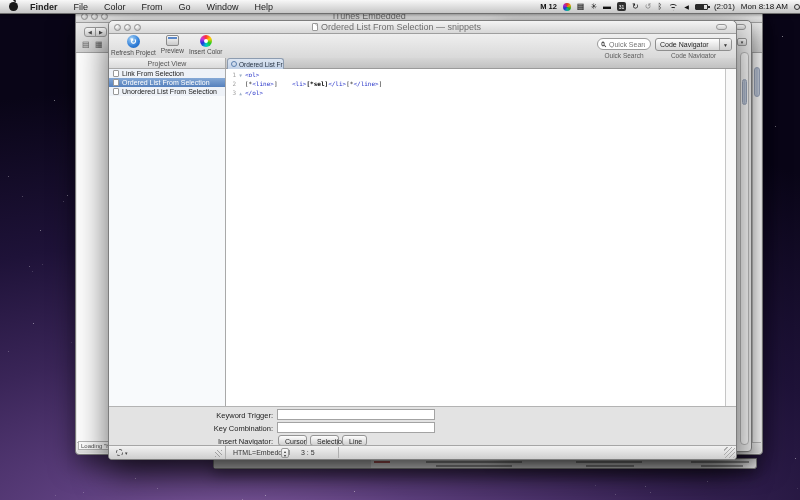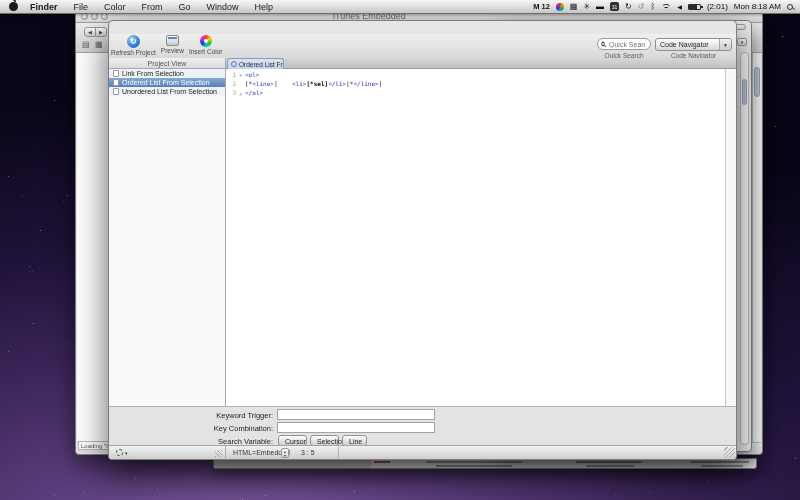--- a/index.html
+++ b/index.html
@@ -8,21 +8,21 @@
     font-family:"Liberation Sans",sans-serif;
     background:radial-gradient(120% 95% at 30% 112%, #8a63a8 0%, #5d3f7e 22%, #3a2558 45%, #1e1238 68%, #090517 100%);}
   .abs{position:absolute;}
   
   .menubar{position:absolute;left:0;top:0;width:800px;height:14px;z-index:10;
     background:linear-gradient(#f8f8f8,#c6c6c6);border-bottom:1px solid #6e6e6e;
     display:flex;align-items:center;font-size:9px;color:#1c1c1c;box-shadow:0 1px 3px rgba(0,0,0,.4);}
   .menubar .mi{padding:0 8px;line-height:14px;}
   .apple{width:9px;height:9px;background:#1a1a1a;border-radius:50% 50% 46% 46%;position:relative;margin:0 4px 0 9px;}
   .apple::before{content:"";position:absolute;top:-3px;left:4px;width:3px;height:3px;background:#1a1a1a;border-radius:0 100% 0 100%;}
-  .mstatus{margin-left:auto;display:flex;align-items:center;gap:6px;padding-right:7px;font-size:8px;color:#111;}
+  .mstatus{margin-left:auto;display:flex;align-items:center;gap:6px;padding-right:0;font-size:8px;color:#111;}
   .dot-color{width:8px;height:8px;border-radius:50%;background:conic-gradient(#d33,#e90,#2a2,#0aa,#23c,#a2c,#d33);}
   .ical{width:9px;height:9px;border-radius:2px;background:#2e2e2e;color:#fff;font-size:5px;display:flex;align-items:center;justify-content:center;}
   .battery{width:13px;height:6px;border:1px solid #2a2a2a;border-radius:1px;position:relative;}
   .battery::before{content:"";position:absolute;left:0;top:0;bottom:0;width:8px;background:#2a2a2a;}
   .battery::after{content:"";position:absolute;right:-3px;top:1px;width:2px;height:2px;background:#2a2a2a;}
   .wifi{width:10px;height:8px;clip-path:polygon(50% 100%,0 0,100% 0);
     background:radial-gradient(circle at 50% 100%, #111 .6px, rgba(0,0,0,0) 1.6px, rgba(0,0,0,0) 2.8px, #111 3.6px, rgba(0,0,0,0) 4.4px, rgba(0,0,0,0) 5.6px, #111 6.4px, rgba(0,0,0,0) 7.2px);}
   .mag{width:6px;height:6px;border:1.3px solid #333;border-radius:50%;position:relative;display:inline-block;}
   .mag::after{content:"";position:absolute;width:3px;height:1.3px;background:#333;transform:rotate(45deg);right:-2.6px;bottom:-1px;}
   .glyph{font-size:8px;line-height:8px;}
@@ -300,20 +300,32 @@
 
   <div class="win midwin">
     <span class="pill" style="right:5px;top:3px;"></span>
     <span class="minibtn" style="right:4px;top:17px;">▾</span>
     <div class="vscroll" style="right:2px;top:31px;bottom:6px;border:1px solid #bbb;border-radius:4px;">
       <span class="thumb" style="top:26px;height:26px;"></span>
     </div>
   </div>
 
   <div class="win front">
+    <div class="titlebar">
+      <div class="lights">
+        <span class="light"></span>
+        <span class="light"></span>
+        <span class="light"></span>
+      </div>
+      <div class="wtitle" style="left:203px;">
+        <span class="doc-icon"></span>
+        <span>Ordered List From Selection — snippets</span>
+      </div>
+      <span class="pill" style="right:9px;top:3px;"></span>
+    </div>
 
     <div class="toolbar">
       <div class="tb-items">
         <div class="tb-item">
           <span class="ic-refresh">↻</span>
           <span class="lbl">Refresh Project</span>
         </div>
         <div class="tb-item">
           <span class="ic-preview"></span>
           <span class="lbl">Preview</span>
@@ -380,21 +392,21 @@
           </div>
       </div>
       <div class="edscroll"></div>
     </div>
 
     <div class="panel">
       <div class="plabel" style="left:0;top:4px;">Keyword Trigger:</div>
       <input class="pinput" style="top: 2px;" type="text">
       <div class="plabel" style="left:0;top:17px;">Key Combination:</div>
       <input class="pinput" style="top: 15px;" type="text">
-      <div class="plabel" style="left:0;top:30px;">Search Variable:</div>
+      <div class="plabel" style="left:0;top:30px;">Insert Navigator:</div>
       <button class="pbtn" style="left:169px;top:28px;width:29px;">Cursor</button>
       <button class="pbtn" style="left:201px;top:28px;width:29px;">Selection</button>
       <button class="pbtn" style="left:233px;top:28px;width:25px;">Line</button>
     </div>
 
     <div class="statusbar">
       <div class="sb-side">
         <span class="gear"></span>
         <span class="gear-arrow">▾</span>
         <span class="grip-sm"></span>

